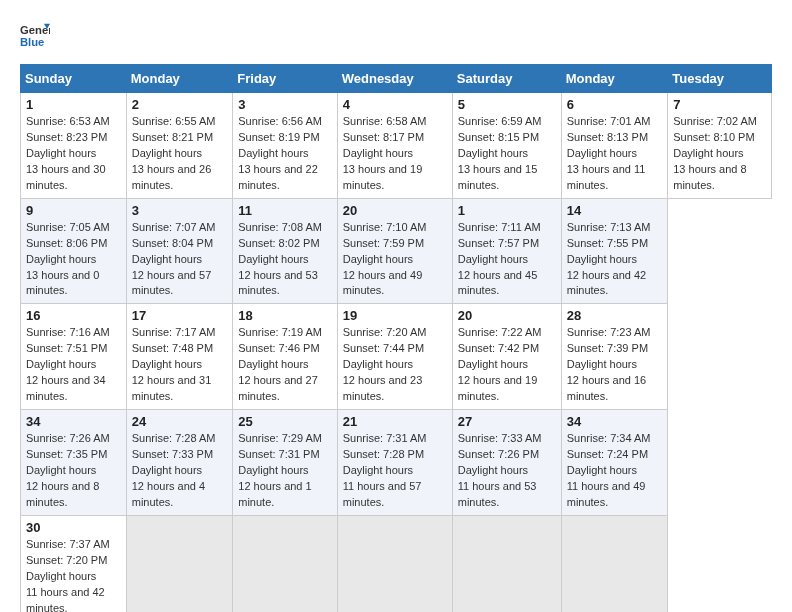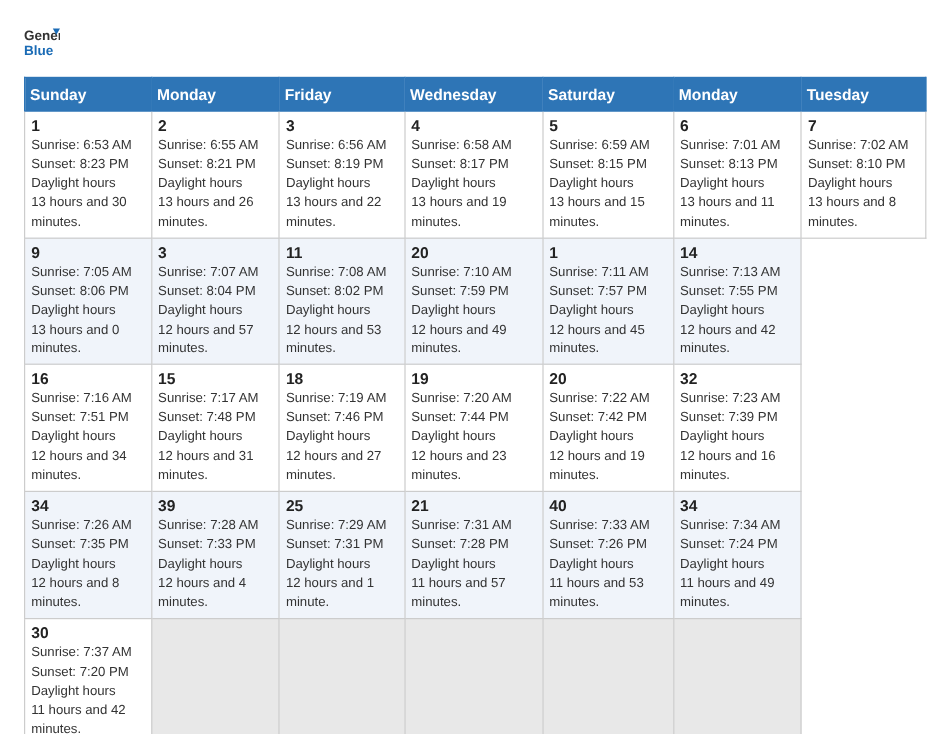--- a/index.html
+++ b/index.html
@@ -168,59 +168,59 @@
           <span class="day-number">14</span>
           <div class="day-info">Sunrise: 7:13 AM<br>Sunset: 7:55 PM<br>Daylight hours<br>12 hours and 42 minutes.</div>
         </td>
       </tr>
       <tr>
         <td>
           <span class="day-number">16</span>
           <div class="day-info">Sunrise: 7:16 AM<br>Sunset: 7:51 PM<br>Daylight hours<br>12 hours and 34 minutes.</div>
         </td>
         <td>
-          <span class="day-number">15</span>
+          <span class="day-number">17</span>
           <div class="day-info">Sunrise: 7:17 AM<br>Sunset: 7:48 PM<br>Daylight hours<br>12 hours and 31 minutes.</div>
         </td>
         <td>
           <span class="day-number">18</span>
           <div class="day-info">Sunrise: 7:19 AM<br>Sunset: 7:46 PM<br>Daylight hours<br>12 hours and 27 minutes.</div>
         </td>
         <td>
           <span class="day-number">19</span>
           <div class="day-info">Sunrise: 7:20 AM<br>Sunset: 7:44 PM<br>Daylight hours<br>12 hours and 23 minutes.</div>
         </td>
         <td>
           <span class="day-number">20</span>
           <div class="day-info">Sunrise: 7:22 AM<br>Sunset: 7:42 PM<br>Daylight hours<br>12 hours and 19 minutes.</div>
         </td>
         <td>
-          <span class="day-number">32</span>
+          <span class="day-number">28</span>
           <div class="day-info">Sunrise: 7:23 AM<br>Sunset: 7:39 PM<br>Daylight hours<br>12 hours and 16 minutes.</div>
         </td>
       </tr>
       <tr>
         <td>
           <span class="day-number">34</span>
           <div class="day-info">Sunrise: 7:26 AM<br>Sunset: 7:35 PM<br>Daylight hours<br>12 hours and 8 minutes.</div>
         </td>
         <td>
-          <span class="day-number">39</span>
+          <span class="day-number">24</span>
           <div class="day-info">Sunrise: 7:28 AM<br>Sunset: 7:33 PM<br>Daylight hours<br>12 hours and 4 minutes.</div>
         </td>
         <td>
           <span class="day-number">25</span>
           <div class="day-info">Sunrise: 7:29 AM<br>Sunset: 7:31 PM<br>Daylight hours<br>12 hours and 1 minute.</div>
         </td>
         <td>
           <span class="day-number">21</span>
           <div class="day-info">Sunrise: 7:31 AM<br>Sunset: 7:28 PM<br>Daylight hours<br>11 hours and 57 minutes.</div>
         </td>
         <td>
-          <span class="day-number">40</span>
+          <span class="day-number">27</span>
           <div class="day-info">Sunrise: 7:33 AM<br>Sunset: 7:26 PM<br>Daylight hours<br>11 hours and 53 minutes.</div>
         </td>
         <td>
           <span class="day-number">34</span>
           <div class="day-info">Sunrise: 7:34 AM<br>Sunset: 7:24 PM<br>Daylight hours<br>11 hours and 49 minutes.</div>
         </td>
       </tr>
       <tr>
         <td>
           <span class="day-number">30</span>

